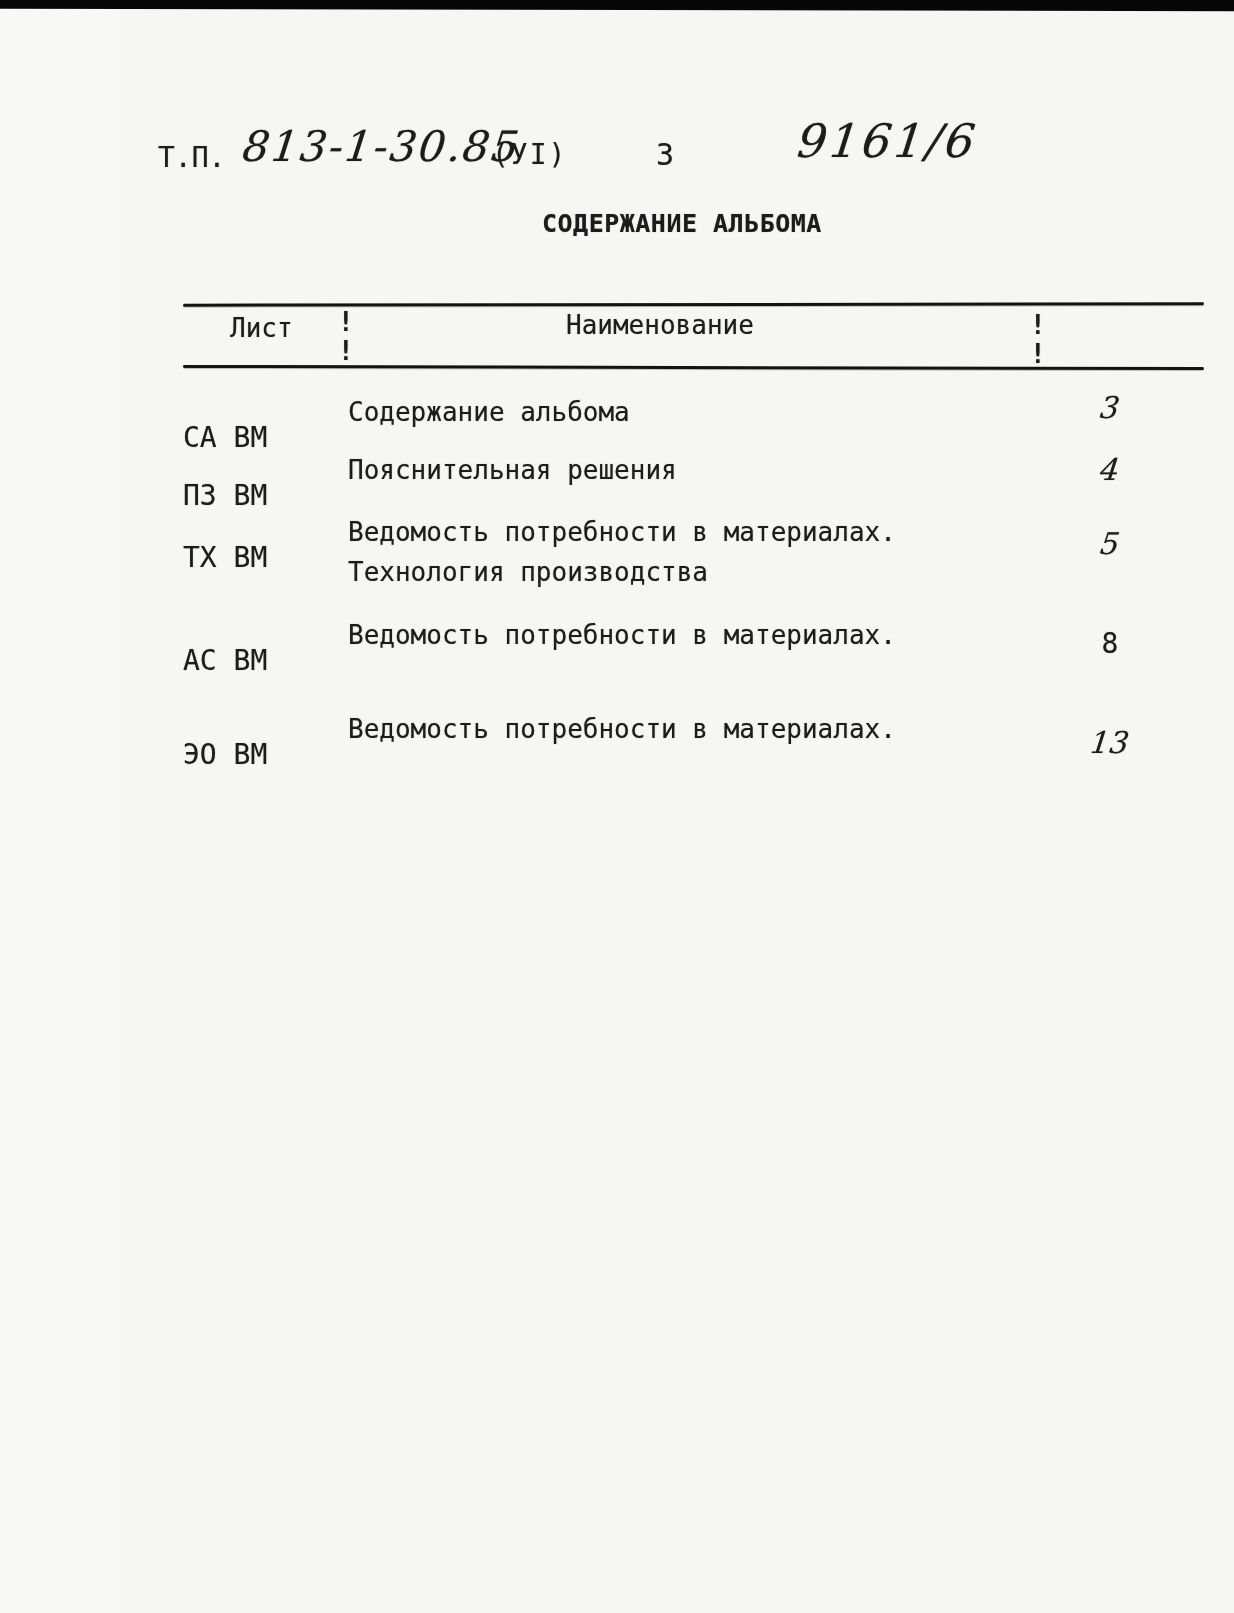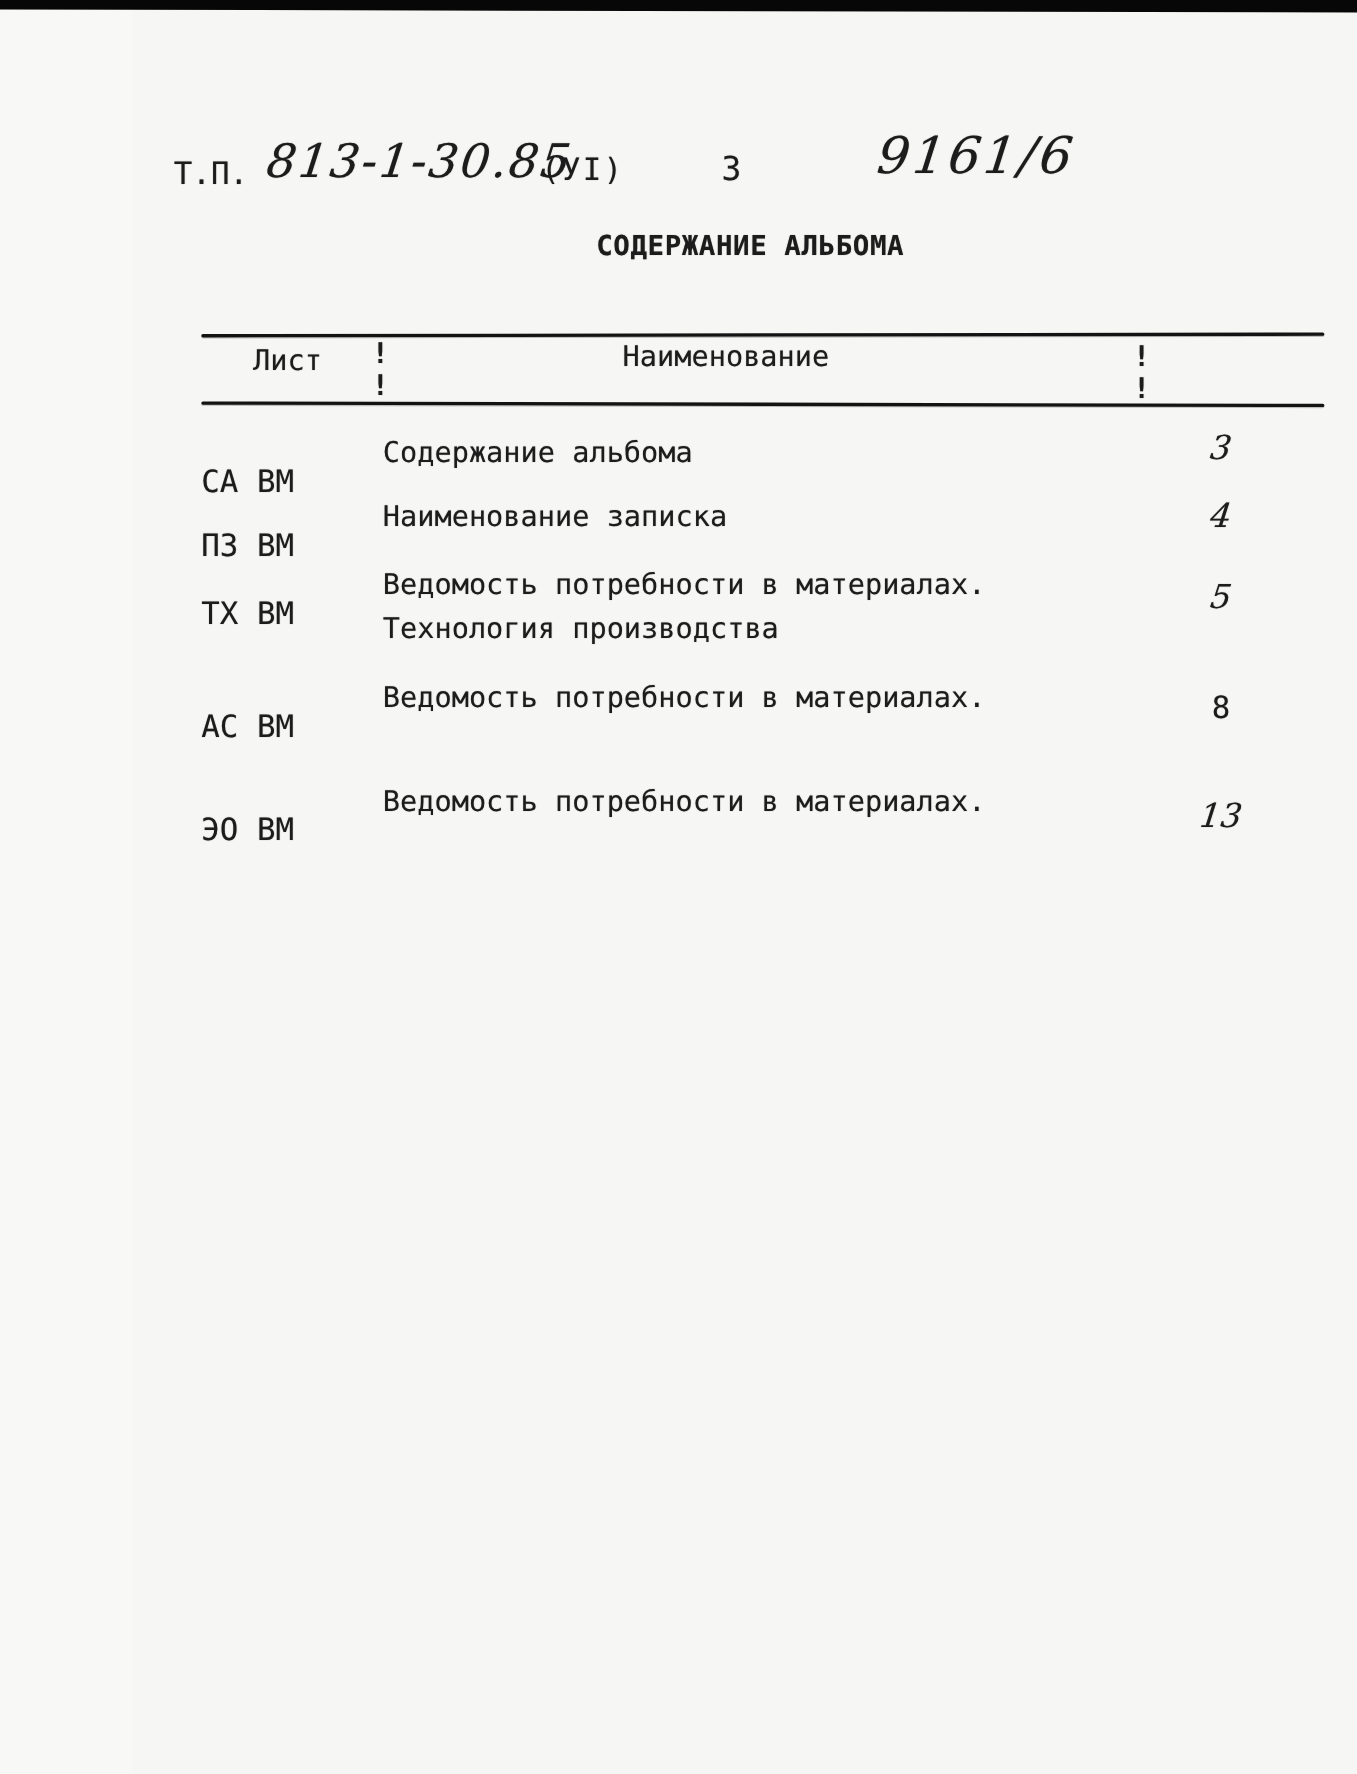--- a/index.html
+++ b/index.html
@@ -94,21 +94,21 @@
     <div class="c-sheet tw">СА ВМ</div>
     <div class="c-name">
       <div>Содержание альбома</div>
     </div>
     <div class="c-page hw">3</div>
   </div>
 
   <div class="row row2">
     <div class="c-sheet tw">ПЗ ВМ</div>
     <div class="c-name">
-      <div>Наименование записка</div>
+      <div>Пояснительная решения</div>
     </div>
     <div class="c-page hw">4</div>
   </div>
 
   <div class="row row3">
     <div class="c-sheet tw">ТХ ВМ</div>
     <div class="c-name">
       <div>Ведомость потребности в материалах.</div>
       <div>Технология производства</div>
     </div>

